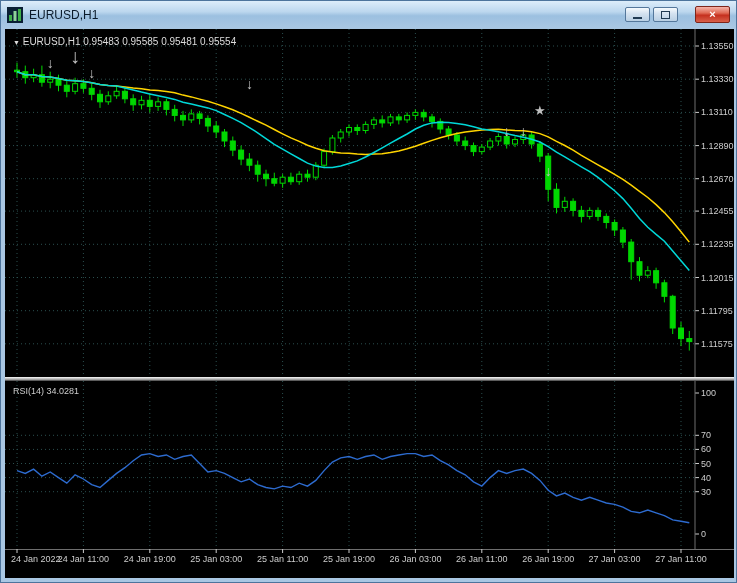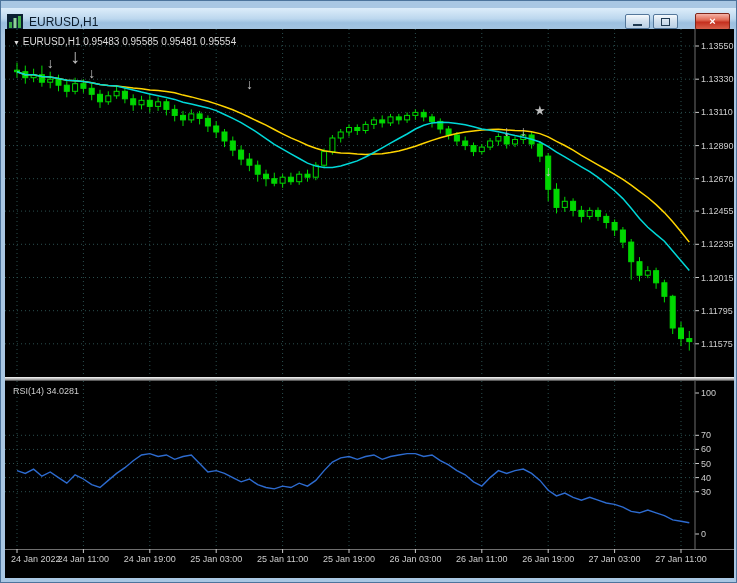--- a/index.html
+++ b/index.html
@@ -6,21 +6,20 @@
   *{box-sizing:border-box;}
   .window{
     position:relative;width:737px;height:583px;
     background:#a9c7e3;border:1px solid #4d749c;
     font-family:"Liberation Sans",sans-serif;
     overflow:hidden;
   }
   .titlebar{
     height:27px;display:flex;align-items:center;gap:6px;padding:0 6px 0 6px;
     background:linear-gradient(180deg,#ddedfa 0%,#bcd7ee 40%,#9cc0e0 55%,#a9c7e3 100%);
-    margin-top:7px;
   }
   .title{font-size:12px;color:#0b1b2b;}
   .winbtns{margin-left:auto;display:flex;align-items:center;gap:3px;}
   .wbtn{
     width:25px;height:15px;border:1px solid #54779b;border-radius:2px;
     background:linear-gradient(180deg,#f6fafd,#d3e1ef 45%,#b9cfe4);
     display:flex;align-items:center;justify-content:center;cursor:default;
   }
   .minglyph{width:9px;height:2px;background:#203a52;margin-top:7px;}
   .maxglyph{width:9px;height:8px;border:1px solid #203a52;}

